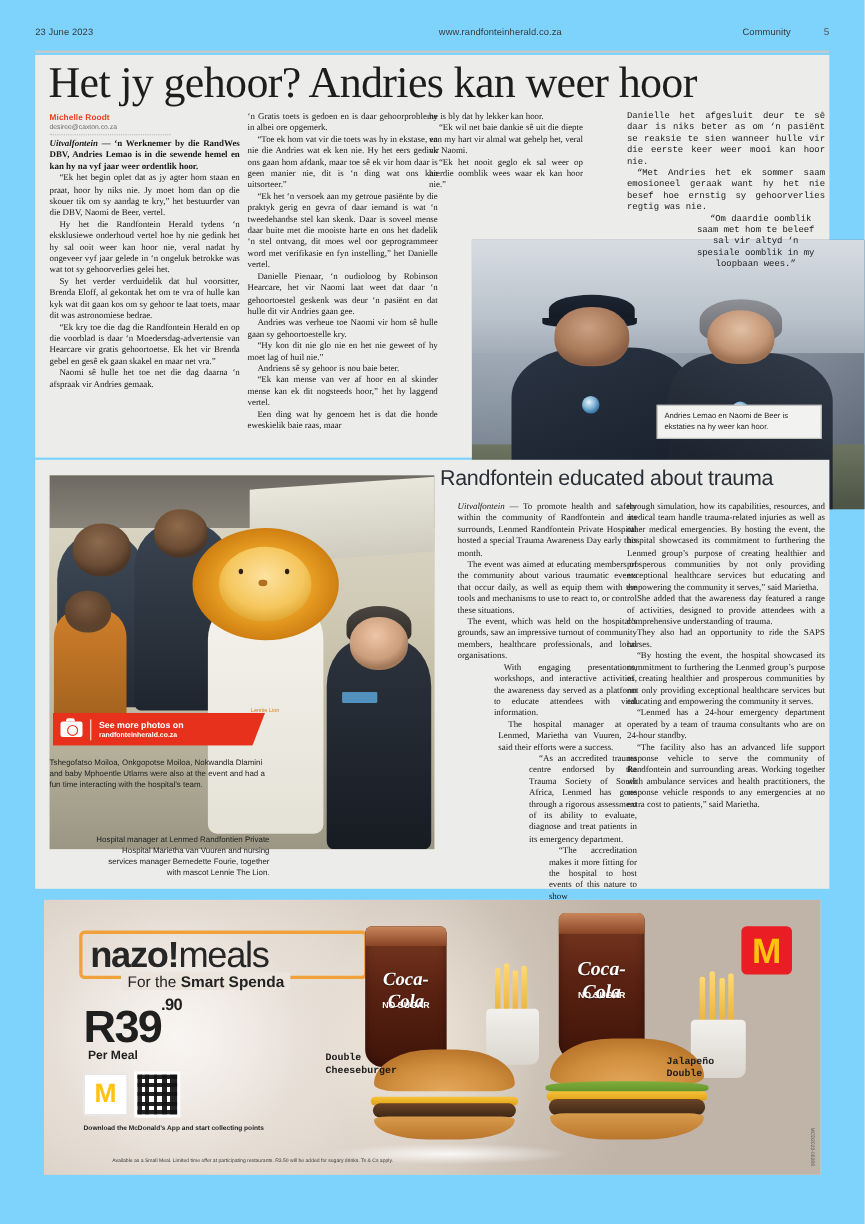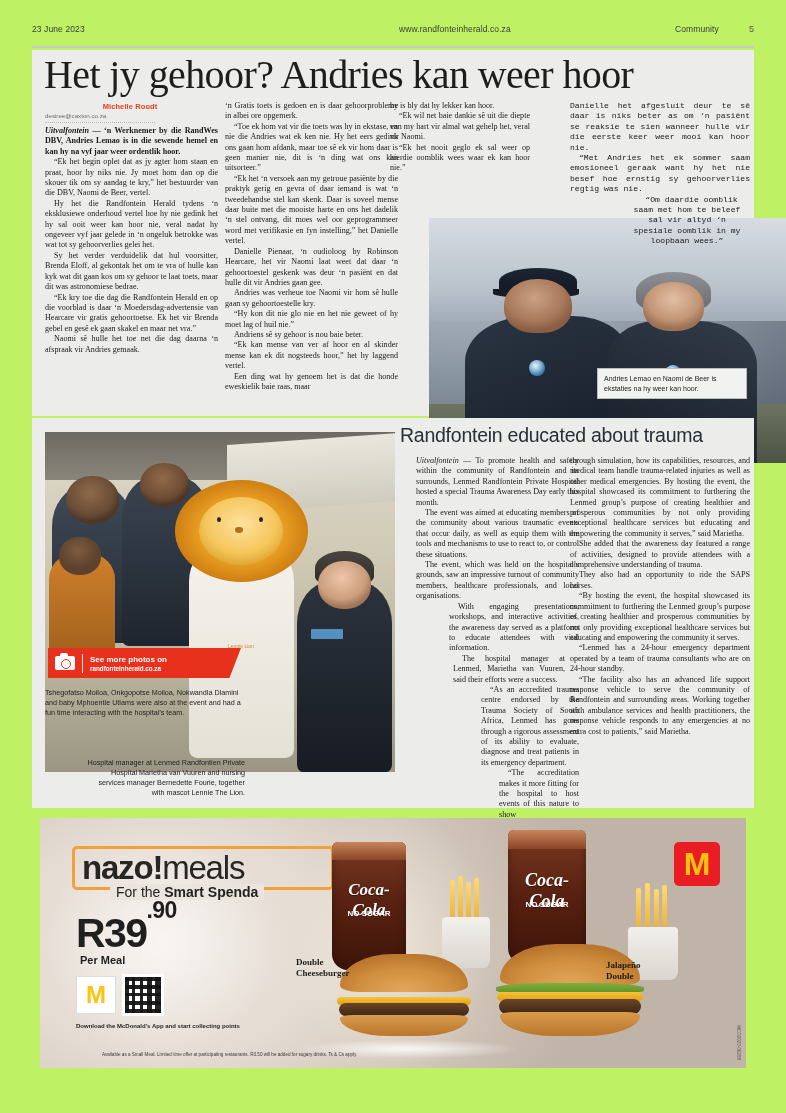--- a/index.html
+++ b/index.html
@@ -3,21 +3,21 @@
 <meta charset="utf-8">
 <style>
   * { box-sizing: border-box; margin: 0; padding: 0; }
   html, body { background: #f1f1f0; }
   body {
     width: 786px; height: 1113px; position: relative;
     font-family: "Liberation Serif", serif;
     background: #ececeb;
     overflow: hidden;
   }
-  .page { position: absolute; inset: 0; background: #bef264; }
+  .page { position: absolute; inset: 0; background: #7dd3fc; }
 
   
   .runhead {
     position: absolute; left: 32px; top: 24px; width: 722px; height: 24px;
     display: flex; align-items: flex-start; justify-content: space-between;
     font-family: "Liberation Sans", sans-serif; font-size: 8.5px; color: #3a3a3a;
     letter-spacing: .1px;
   }
   .runhead .mid { margin-left: 150px; }
   .runhead .right { display: flex; gap: 30px; align-items: baseline; }
@@ -28,21 +28,21 @@
   .art1 { position: absolute; left: 32px; top: 50px; width: 722px; height: 366px; background: #ececea; }
   .headline1 {
     position: absolute; left: 12px; top: 4px; width: 706px;
     font-family: "Liberation Serif", serif; font-weight: 400;
     font-size: 40px; line-height: 42px; color: #1d1d1d; letter-spacing: -.6px;
     white-space: nowrap;
   }
   .byline { position: absolute; left: 13px; top: 52px; width: 170px; }
   .byline .nm {
     font-family: "Liberation Sans", sans-serif; font-weight: bold;
-    font-size: 7.5px; color: #e8401f; letter-spacing: .1px; text-align: center;
+    font-size: 7.5px; color: #e8401f; letter-spacing: .1px;
   }
   .byline .em {
     font-family: "Liberation Sans", sans-serif; font-size: 6.2px;
     color: #6a6a6a; margin-top: 1px;
   }
   .byline .rule { margin-top: 3px; border-top: 1px dotted #b6b6b4; width: 110px; }
 
   .col { position: absolute; font-size: 8.1px; line-height: 10.4px; color: #19191a; text-align: justify; }
   .col p { text-indent: 9px; }
   .col p.first { text-indent: 0; }
@@ -194,21 +194,21 @@
   .nazo-sub {
     position:absolute; left:70px; top:66px; background:#ece5dd; padding:0 6px;
     font-family:"Liberation Sans",sans-serif; font-size:14px; color:#232323; white-space:nowrap;
   }
   .nazo-sub b { font-weight:bold; }
   .price {
     position:absolute; left:36px; top:92px;
     font-family:"Liberation Sans",sans-serif; font-weight:bold; font-size:41px; color:#1f1f1f;
     letter-spacing:-1.6px;
   }
-  .price sup { font-size:23px; letter-spacing:-.6px; top:-14px; position:relative;margin-top:24px; }
+  .price sup { font-size:15px; letter-spacing:-.6px; top:-14px; position:relative;margin-top:24px; }
   .permeal {
     position:absolute; left:40px; top:136px;
     font-family:"Liberation Sans",sans-serif; font-weight:bold; font-size:11px; color:#1f1f1f;
   }
 
   
   .glass { position:absolute; border-radius: 6px 6px 16px 16px; overflow:hidden;
      background: linear-gradient(180deg,#7a3a22 0%, #5a2212 45%, #3e1409 100%);
      box-shadow: inset 0 0 8px rgba(0,0,0,.35); }
   .glass .label { position:absolute; left:0; right:0; top:30%; text-align:center;
@@ -249,21 +249,21 @@
      border:1px solid #ddd; display:flex; align-items:center; justify-content:center; }
   .mcd-small .m { font-family:"Liberation Sans",sans-serif; font-weight:bold; font-size:24px; color:#ffc20e; }
   .qr { position:absolute; left:82px; top:156px; width:42px; height:42px; background:#fff; padding:3px; }
   .qr-in { width:100%; height:100%;
      background-image:
        linear-gradient(90deg, #111 0 12%, transparent 12% 20%, #111 20% 28%, transparent 28% 42%, #111 42% 50%, transparent 50% 62%, #111 62% 74%, transparent 74% 82%, #111 82% 100%),
        linear-gradient(0deg, #111 0 10%, transparent 10% 22%, #111 22% 32%, transparent 32% 46%, #111 46% 56%, transparent 56% 68%, #111 68% 78%, transparent 78% 88%, #111 88% 100%);
      background-blend-mode: multiply; background-size: 100% 100%; opacity:.92; }
   .dl-txt { position:absolute; left:36px; top:204px; width:210px;
      font-family:"Liberation Sans",sans-serif; font-weight:bold; font-size:6px; line-height:8px; color:#1f1f1f; }
-  .ad-label { position:absolute; font-family:Liberation Serif, serif; font-weight:bold;
+  .ad-label { position:absolute; font-family:Liberation Mono, monospace; font-weight:bold;
      font-size:9px; line-height:11px; color:#1b1b1b; }
   .lbl-dc { left:256px; top:139px; width:70px; }
   .lbl-jd { right:74px; top:142px; width:66px; text-align:left; }
   .disclaimer {
     position:absolute; left:62px; bottom:10px; width:560px;
     font-family:"Liberation Sans",sans-serif; font-size:4.6px; line-height:6px; color:#3a3a3a;
   }
   .adcode { position:absolute; right:5px; bottom:8px;
      font-family:"Liberation Sans",sans-serif; font-size:4.6px; color:#5a5a5a;
      writing-mode: vertical-rl; }

